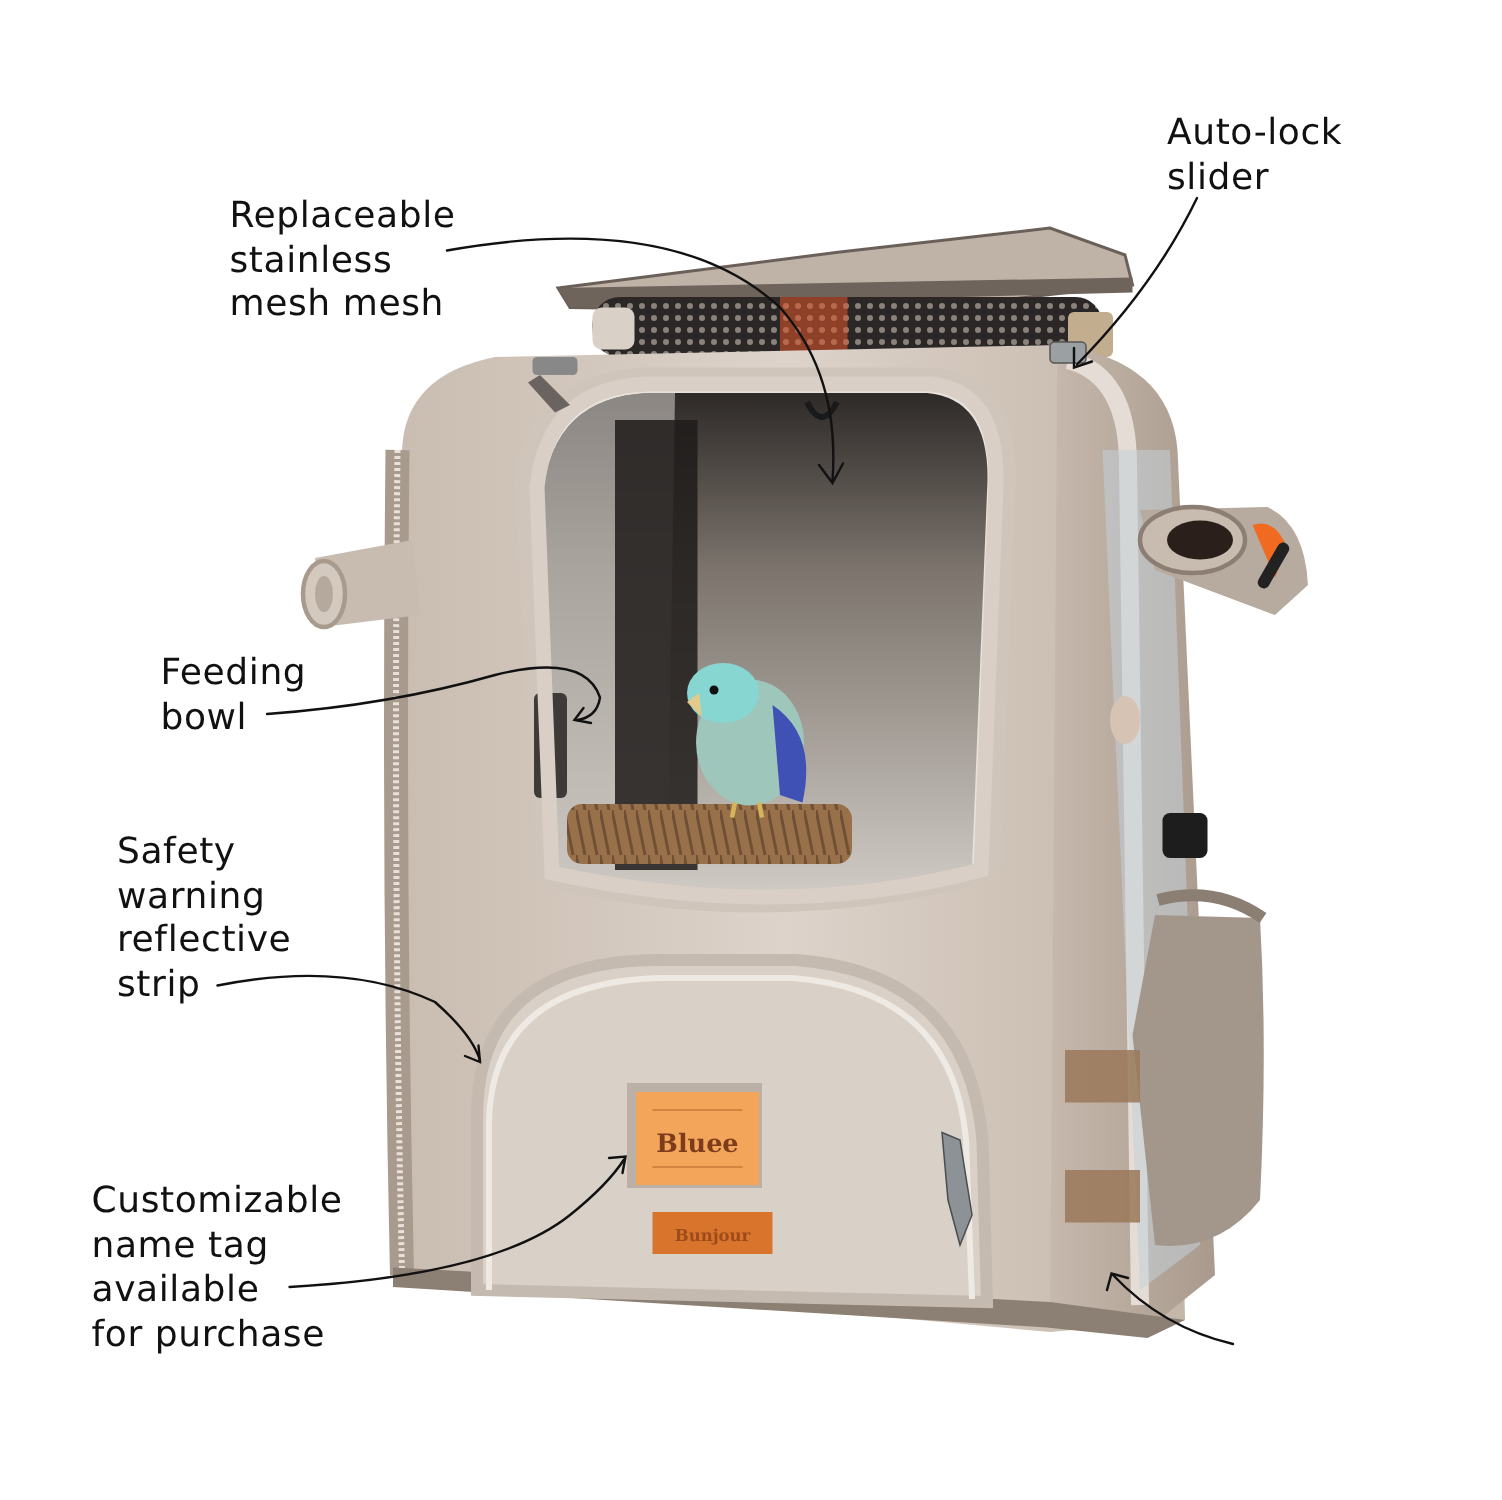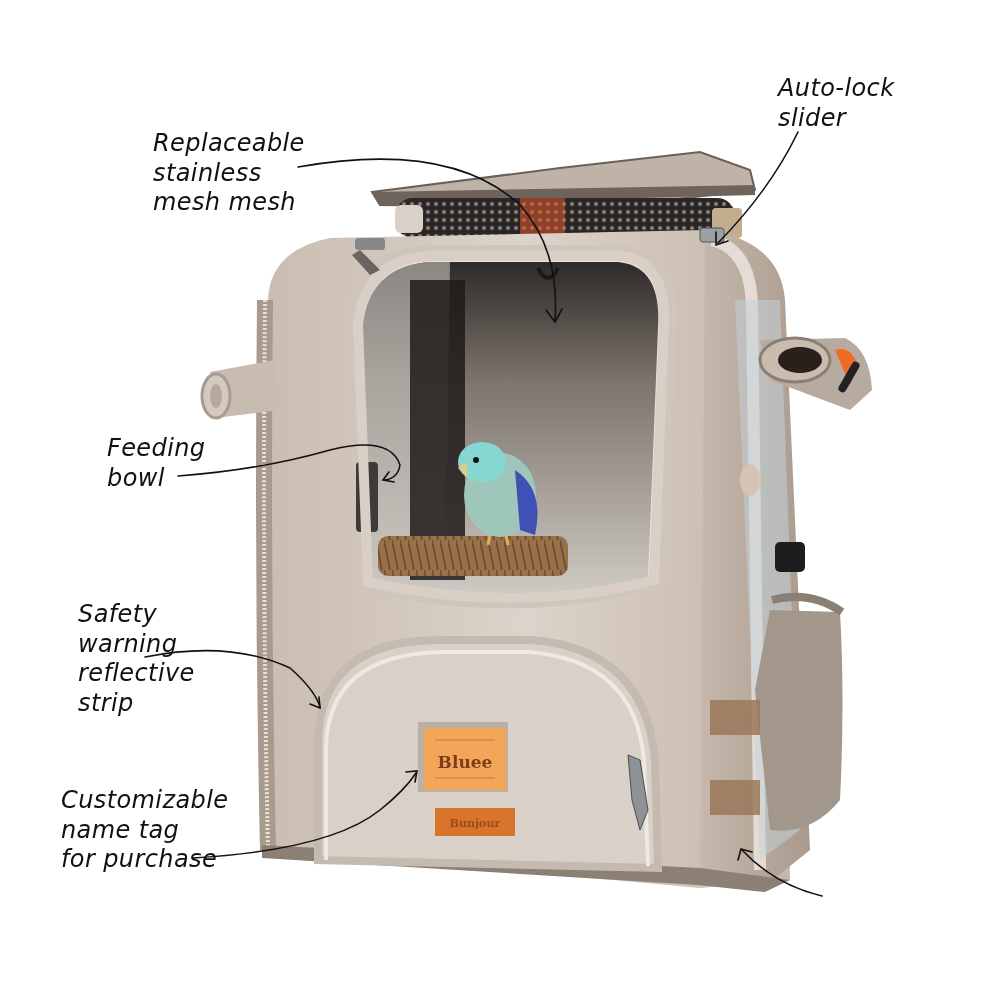--- a/index.html
+++ b/index.html
@@ -1,21 +1,21 @@
 <!DOCTYPE html>
 <html><head>
   <meta charset="utf-8">
   <style>
     html, body { margin: 0; padding: 0; background: #ffffff; }
     body { width: 1001px; height: 1000px; position: relative; overflow: hidden;
            font-family: "DejaVu Sans", sans-serif; }
     #stage { position: absolute; left: 0; top: 0; width: 1001px; height: 1000px; }
     .callout { position: absolute; color: #111; font-family: "DejaVu Sans", sans-serif;
                font-size: 24px; line-height: 29.5px; letter-spacing: 0.4px;
-               font-style: italic; font-weight: normal; white-space: nowrap; }
+               font-weight: normal; white-space: nowrap; }
     .callout div { display: block; }
     #art { position: absolute; left: 0; top: 0; }
     .tag-text { font-family: "DejaVu Serif", serif; font-weight: bold; }
   </style>
 </head>
 <body>
 
 <div id="stage">
 
   <svg id="art" width="1001" height="1000" viewBox="0 0 1001 1000">
@@ -168,27 +168,28 @@
   <div class="callout" style="left:778px; top:74px;">
     <div>Auto-lock</div>
     <div>slider</div>
   </div>
 
   <div class="callout" style="left:107px; top:434px;">
     <div>Feeding</div>
     <div>bowl</div>
   </div>
 
-  <div class="callout" style="left:78px; top:553px;margin-top:47px;">
+  <div class="callout" style="left:78px; top:553px;">
     <div>Safety</div>
     <div>warning</div>
     <div>reflective</div>
     <div>strip</div>
   </div>
 
   <div class="callout" style="left:61px; top:786px;">
     <div>Customizable</div>
     <div>name tag</div>
+    <div>available</div>
     <div>for purchase</div>
   </div>
 
 
 </div>
 
 </body></html>

